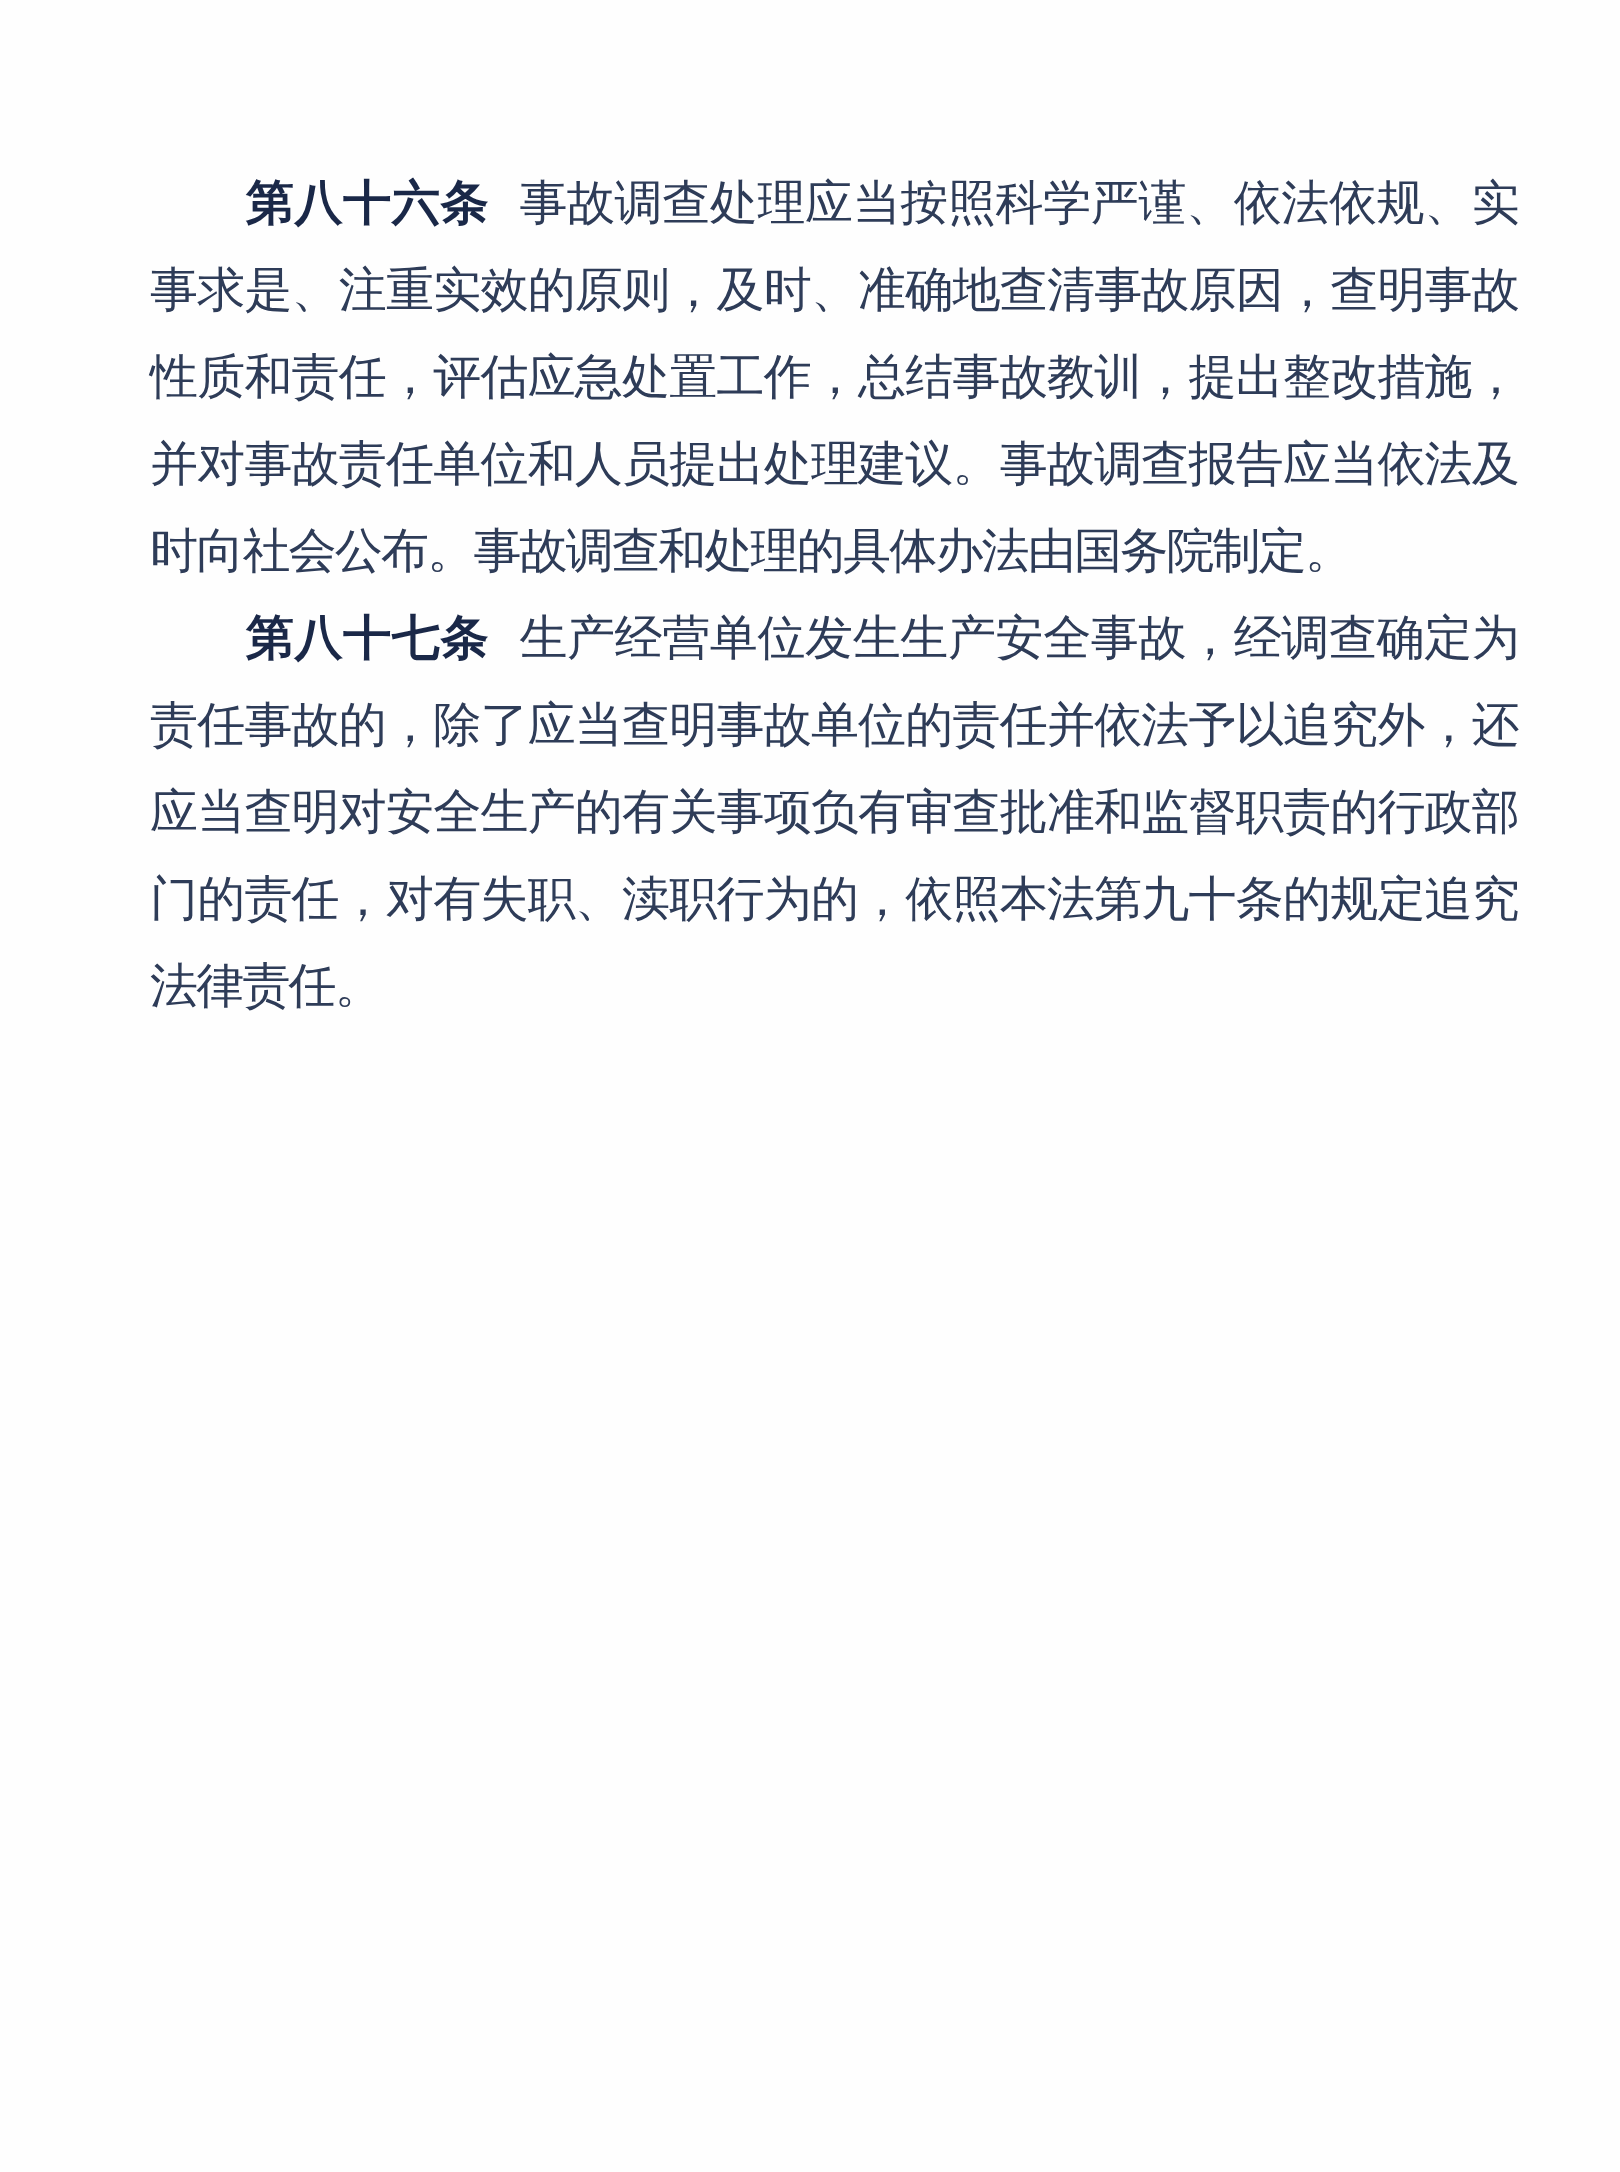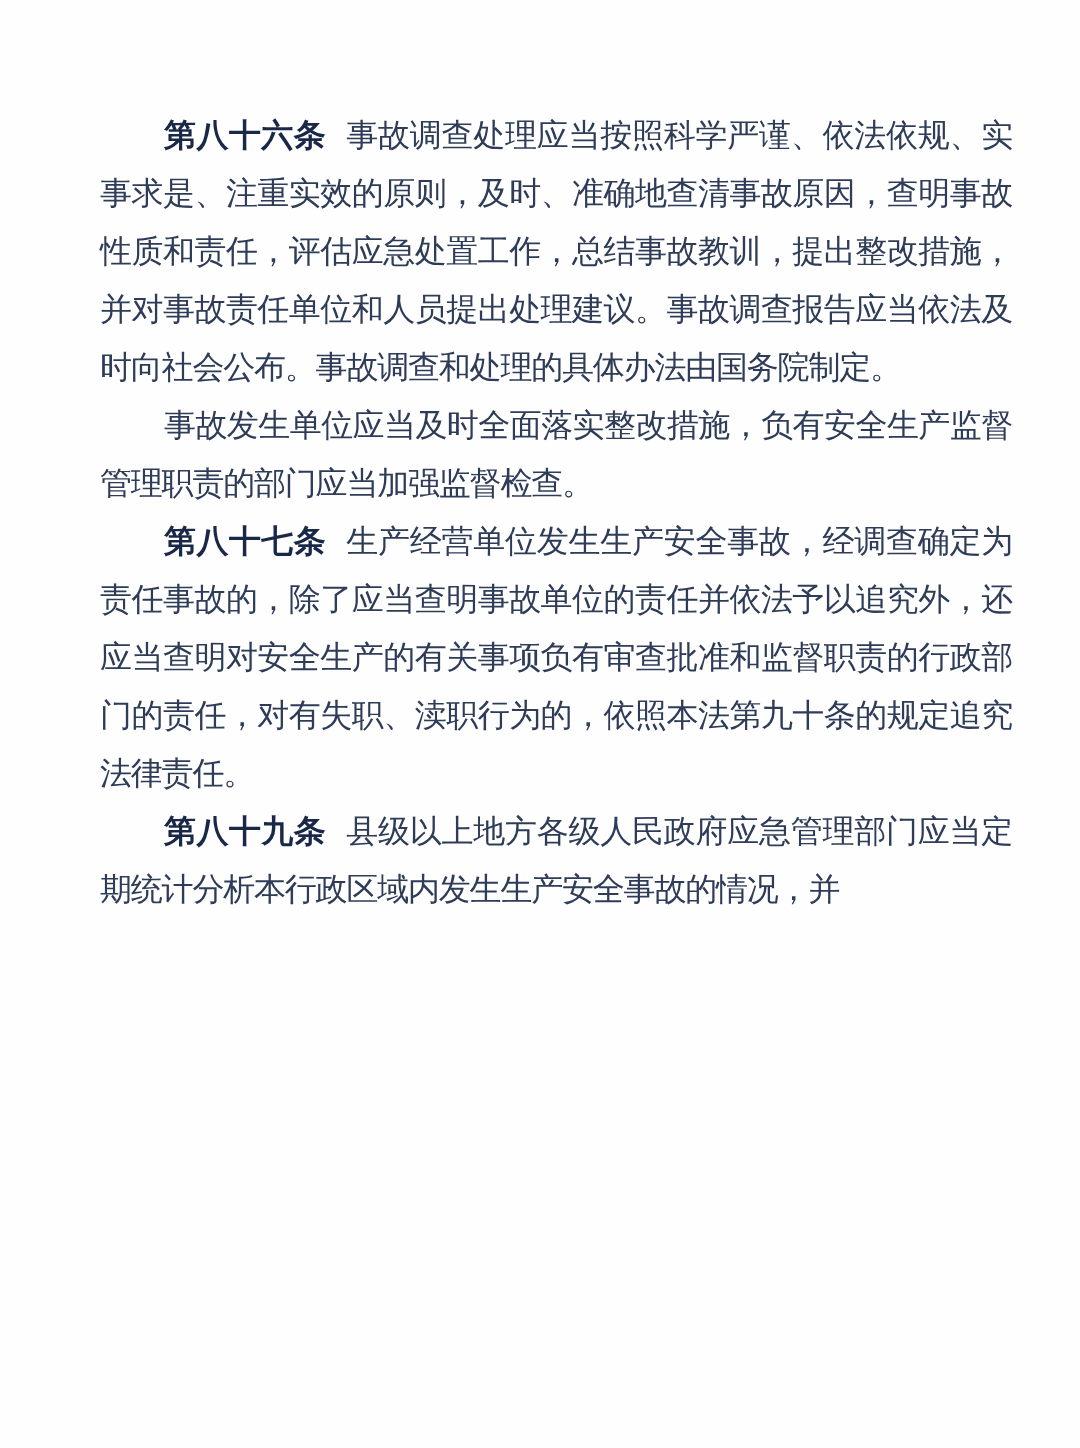--- a/index.html
+++ b/index.html
@@ -40,16 +40,14 @@
   .art-num:empty {
     display: none;
     margin: 0;
   }
 </style>
 </head>
 <body>
 
 <div class="page">
   <p class="para"><span class="art-num">第八十六条</span><span>事故调查处理应当按照科学严谨、依法依规、实事求是、注重实效的原则，及时、准确地查清事故原因，查明事故性质和责任，评估应急处置工作，总结事故教训，提出整改措施，并对事故责任单位和人员提出处理建议。事故调查报告应当依法及时向社会公布。事故调查和处理的具体办法由国务院制定。</span></p>
-  <p class="para"><span>事故发生单位应当及时全面落实整改措施，负有安全生产监督管理职责的部门应当加强监督检查。</span></p>
   <p class="para"><span class="art-num">第八十七条</span><span>生产经营单位发生生产安全事故，经调查确定为责任事故的，除了应当查明事故单位的责任并依法予以追究外，还应当查明对安全生产的有关事项负有审查批准和监督职责的行政部门的责任，对有失职、渎职行为的，依照本法第九十条的规定追究法律责任。</span></p>
-  <p class="para"><span class="art-num">第八十九条</span><span>县级以上地方各级人民政府应急管理部门应当定期统计分析本行政区域内发生生产安全事故的情况，并</span></p>
 </div>
 
 </body></html>

